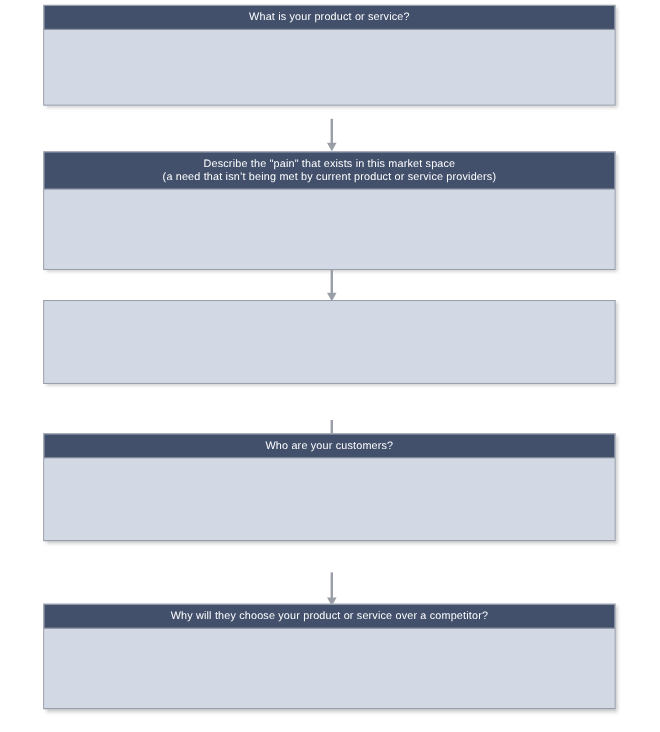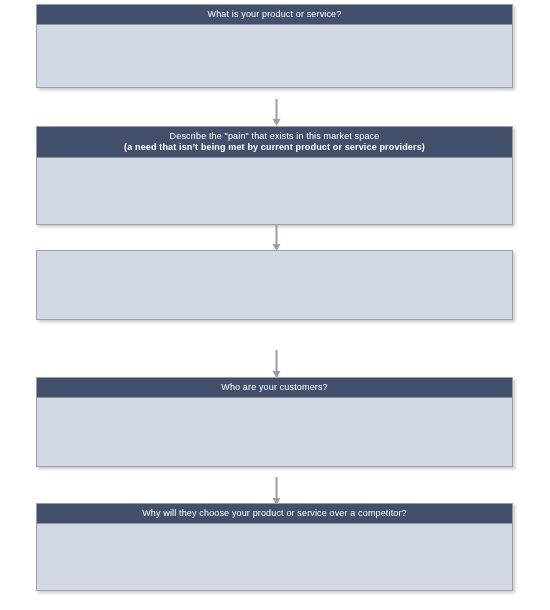--- a/index.html
+++ b/index.html
@@ -40,21 +40,20 @@
     font-size: 9px;
     line-height: 11px;
     text-align: center;
     padding: 4px 6px;
     border-bottom: 1px solid #8e949f;
     letter-spacing: 0.15px;
   }
 
   .qbox-header .line2 {
     display: block;
-    font-weight: bold;
   }
 
   .qbox-body {
     background: #d2d9e5;
     height: 62px;
   }
 
   .qbox.tall .qbox-body {
     height: 66px;
   }
@@ -124,21 +123,21 @@
     <div class="qbox">
       <div class="qbox-body" style="height:68px;"></div>
     </div>
   </div>
 
   <div class="connector" style="top:350px; height:28px;">
     <div class="stem" style="height:22px;"></div>
     <div class="head"></div>
   </div>
 
-  <div class="flow-section" style="top:377px;border-radius:10px;">
+  <div class="flow-section" style="top:361px;border-radius:10px;">
     <div class="qbox">
       <div class="qbox-header">
         <span>Who are your customers?</span>
       </div>
       <div class="qbox-body" style="height:68px;"></div>
     </div>
   </div>
 
   <div class="connector" style="top:477px; height:28px;">
     <div class="stem" style="height:22px;"></div>

